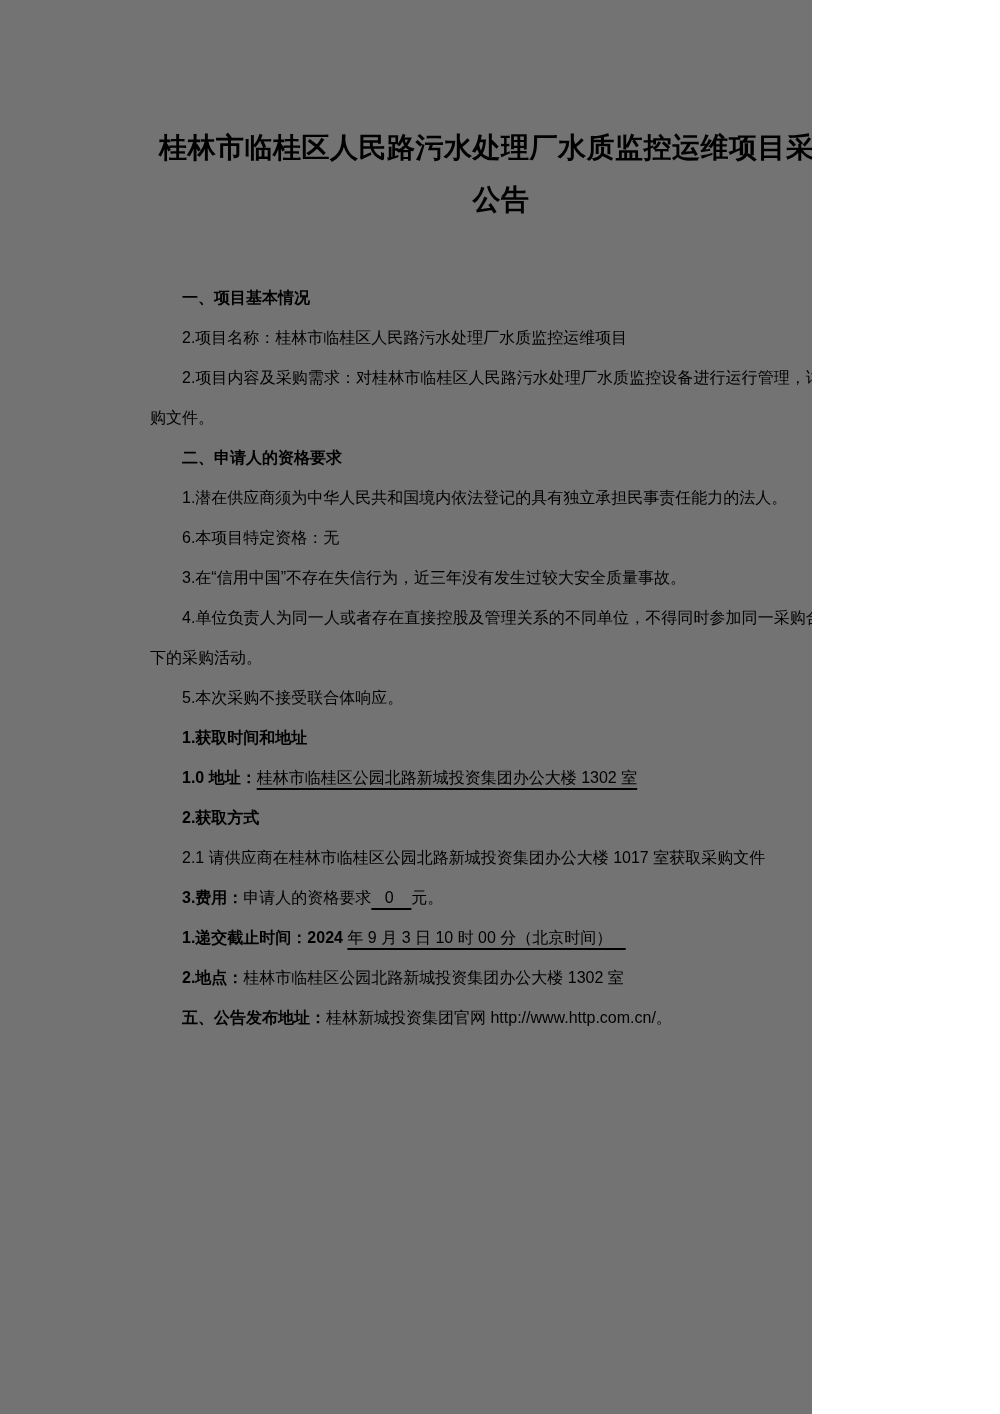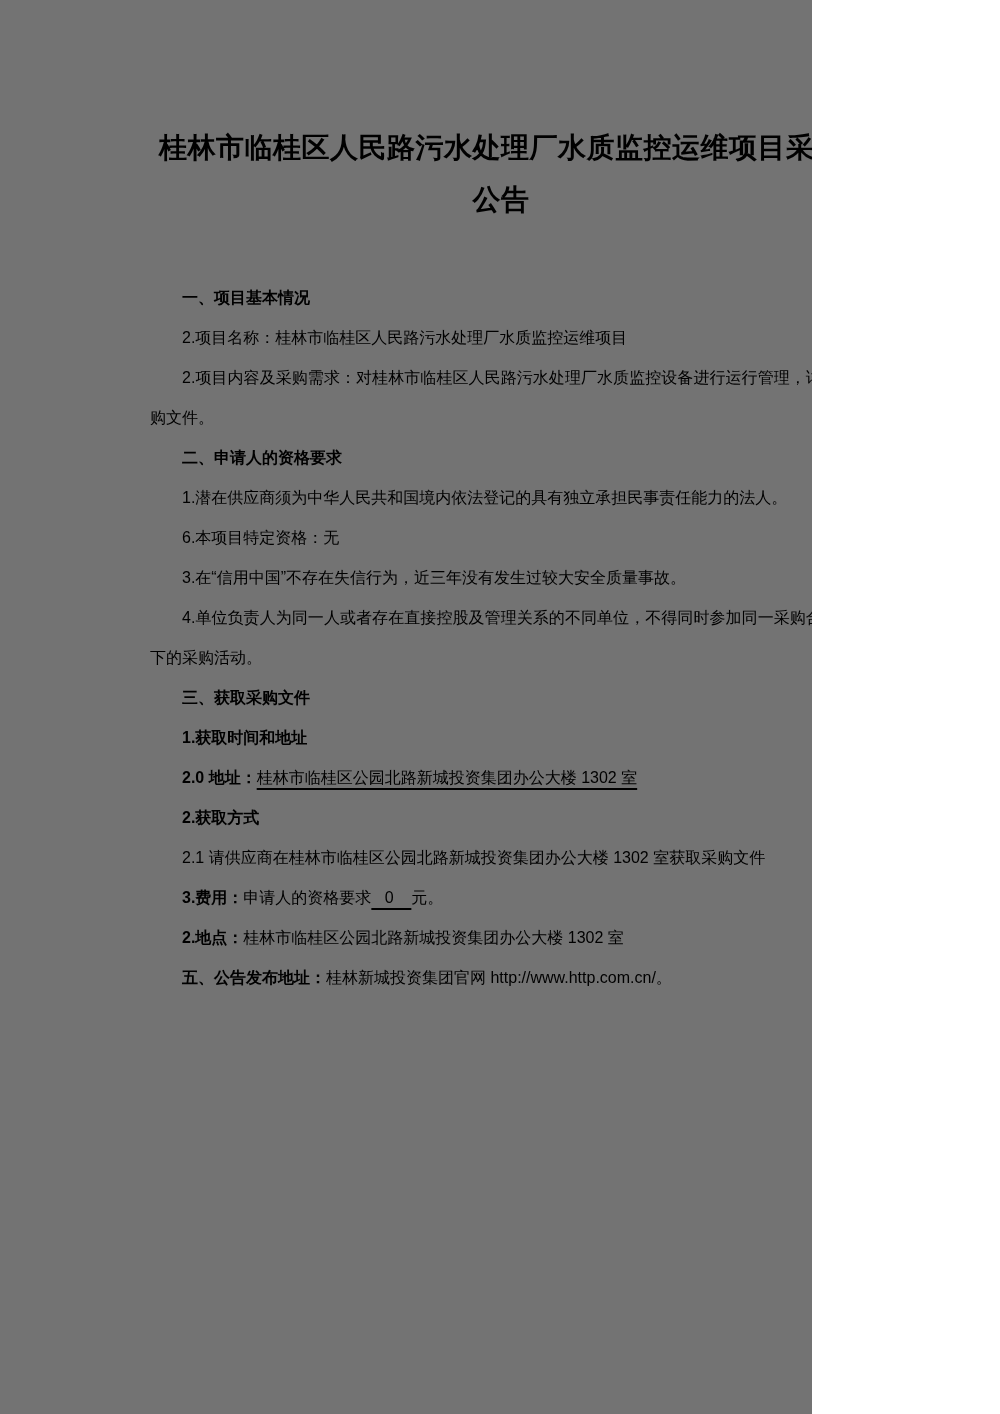--- a/index.html
+++ b/index.html
@@ -59,32 +59,33 @@
 
     <p class="para b">一、项目基本情况</p>
     <p class="para">2.项目名称：桂林市临桂区人民路污水处理厂水质监控运维项目</p>
     <p class="para">2.项目内容及采购需求：对桂林市临桂区人民路污水处理厂水质监控设备进行运行管理，详见采购文件。</p>
 
     <p class="para b">二、申请人的资格要求</p>
     <p class="para">1.潜在供应商须为中华人民共和国境内依法登记的具有独立承担民事责任能力的法人。</p>
     <p class="para">6.本项目特定资格：无</p>
     <p class="para">3.在“信用中国”不存在失信行为，近三年没有发生过较大安全质量事故。</p>
     <p class="para">4.单位负责人为同一人或者存在直接控股及管理关系的不同单位，不得同时参加同一采购合同项下的采购活动。</p>
+    <p class="para">5.本次采购不接受联合体响应。</p>
 
-    <p class="para b">三、获取采购文件</p>
     <p class="para b">1.获取时间和地址</p>
 
 
-    <p class="para"><span class="b">2.0 地址：</span><span class="u">桂林市临桂区公园北路新城投资集团办公大楼 1302 室</span></p>
+    <p class="para"><span class="b">1.0 地址：</span><span class="u">桂林市临桂区公园北路新城投资集团办公大楼 1302 室</span></p>
 
     <p class="para b">2.获取方式</p>
-    <p class="para">2.1 请供应商在桂林市临桂区公园北路新城投资集团办公大楼 1302 室获取采购文件</p>
+    <p class="para">2.1 请供应商在桂林市临桂区公园北路新城投资集团办公大楼 1017 室获取采购文件</p>
 
     <p class="para"><span class="b">3.费用：</span><span>申请人的资格要求</span><span class="u">&nbsp;&nbsp;&nbsp;0&nbsp;&nbsp;&nbsp;&nbsp;</span><span>元。</span></p>
 
 
+    <p class="para"><span class="b">1.递交截止时间：2024 </span><span class="u">年 9 月 3 日 10 时 00 分（北京时间）&nbsp;&nbsp;&nbsp;</span></p>
 
     <p class="para"><span class="b">2.地点：</span><span>桂林市临桂区公园北路新城投资集团办公大楼 1302 室</span></p>
 
     <p class="para"><span class="b">五、公告发布地址：</span><span>桂林新城投资集团官网 http://www.http.com.cn/。</span></p>
 
   </div>
 </div>
 
 </body></html>

